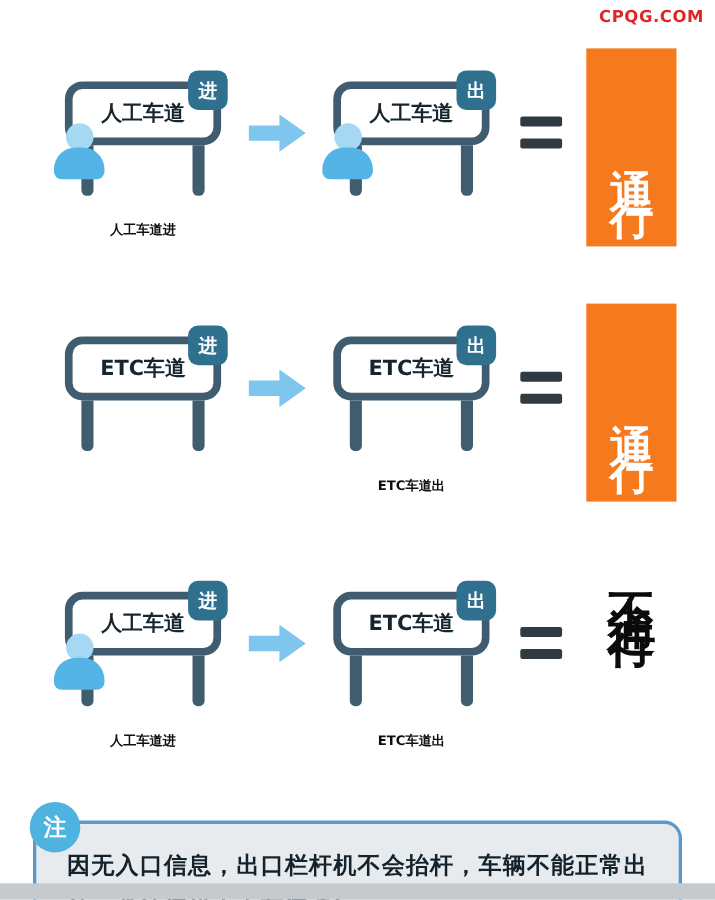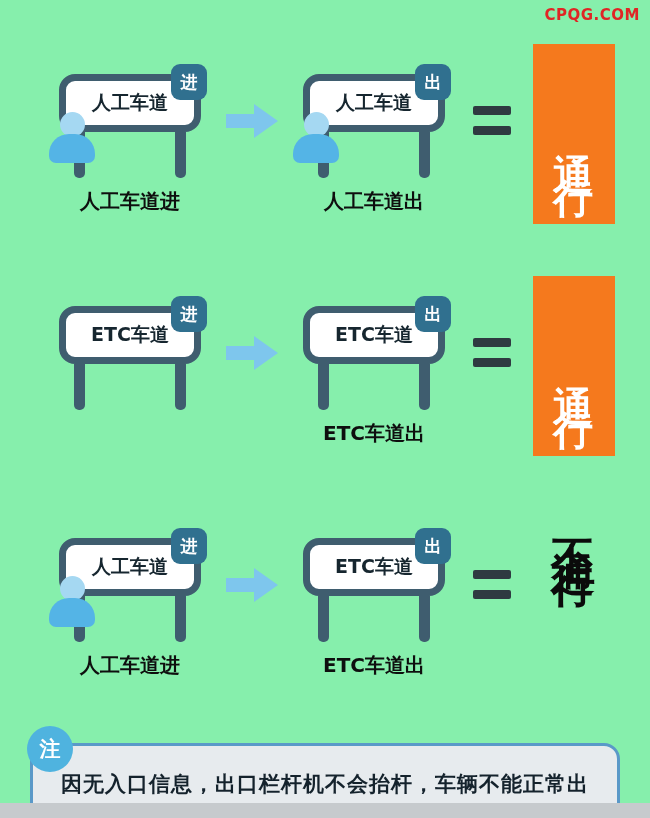--- a/index.html
+++ b/index.html
@@ -1,32 +1,32 @@
 <!DOCTYPE html>
 <html><head>
 <meta charset="utf-8">
 <style>
   * { margin:0; padding:0; box-sizing:border-box; }
   body { font-family:"DejaVu Sans","Liberation Sans",sans-serif; background:#e9e9e9; }
-  .page { position:relative; width:650px; height:818px; margin:0 auto; background:#86efac; overflow:hidden; }
+  .page { position:relative; width:650px; height:818px; margin:0 auto; background:#ffffff; overflow:hidden; }
 
   .watermark { position:absolute; top:6px; right:10px; color:#E02525; font-weight:bold; font-size:15px; letter-spacing:0.5px; }
 
   .rows { padding-top:56px; padding-left:40px; }
   .row { display:flex; align-items:flex-start; margin-bottom:64px; }
 
   .sign-group { position:relative; width:180px; display:flex; flex-direction:column; align-items:center; padding-top:18px; }
   .plate { position:relative; background:#fff; border:7px solid #3F5D6F; border-radius:16px; min-width:142px; padding:9px 10px; text-align:center; font-weight:bold; font-size:19px; color:#16262F; }
   .badge { position:absolute; top:-17px; right:-13px; width:36px; height:36px; background:#30708F; color:#fff; border-radius:9px; display:flex; align-items:center; justify-content:center; font-size:17px; font-weight:bold; }
   .legs { display:flex; justify-content:space-between; width:112px; height:46px; }
   .leg { width:11px; height:100%; background:#3F5D6F; border-radius:0 0 5px 5px; }
   .person { position:absolute; left:8px; top:56px; width:48px; display:flex; flex-direction:column; align-items:center; z-index:2; }
   .person .head { width:25px; height:25px; background:#A5D8F2; border-radius:50%; }
   .person .pbody { width:46px; height:29px; background:#54B4E6; border-radius:20px 20px 7px 7px; margin-top:-3px; }
-  .sign-label { margin-top:10px; font-size:20px; font-weight:bold; color:#0E0E0E; }
+  .sign-label { margin-top:23px; font-size:12px; font-weight:bold; color:#0E0E0E; }
 
   .arrow-cell { width:64px; margin-top:48px; display:flex; justify-content:center; flex-shrink:0; }
   .equals { width:56px; margin-top:50px; display:flex; flex-direction:column; gap:11px; align-items:center; flex-shrink:0; }
   .equals .bar { width:38px; height:9px; background:#2F3A41; border-radius:2px; }
 
   .result-cell { width:108px; margin-top:-12px; display:flex; justify-content:center; flex-shrink:0; }
   .pass-box { width:82px; height:180px; background:#F5791D; display:flex; align-items:center; justify-content:center; }
   .v-text { writing-mode:vertical-rl; text-orientation:upright; }
   .pass-text { color:#fff; font-size:40px; font-weight:bold; letter-spacing:26px; padding-top:26px; }
   .nopass-text { color:#0B0B0B; font-size:44px; font-weight:bold; letter-spacing:13px; margin-top:-4px; }
@@ -75,21 +75,20 @@
           <span class="badge">出</span>
         </div>
         <div class="legs">
           <div class="leg"></div>
           <div class="leg"></div>
         </div>
         <div class="person">
           <div class="head"></div>
           <div class="pbody"></div>
         </div>
-        <div class="sign-label">人工车道出</div>
       </div>
 
       <div class="equals">
         <div class="bar"></div>
         <div class="bar"></div>
       </div>
 
       <div class="result-cell">
         <div class="pass-box">
           <span class="v-text pass-text">通行</span>

